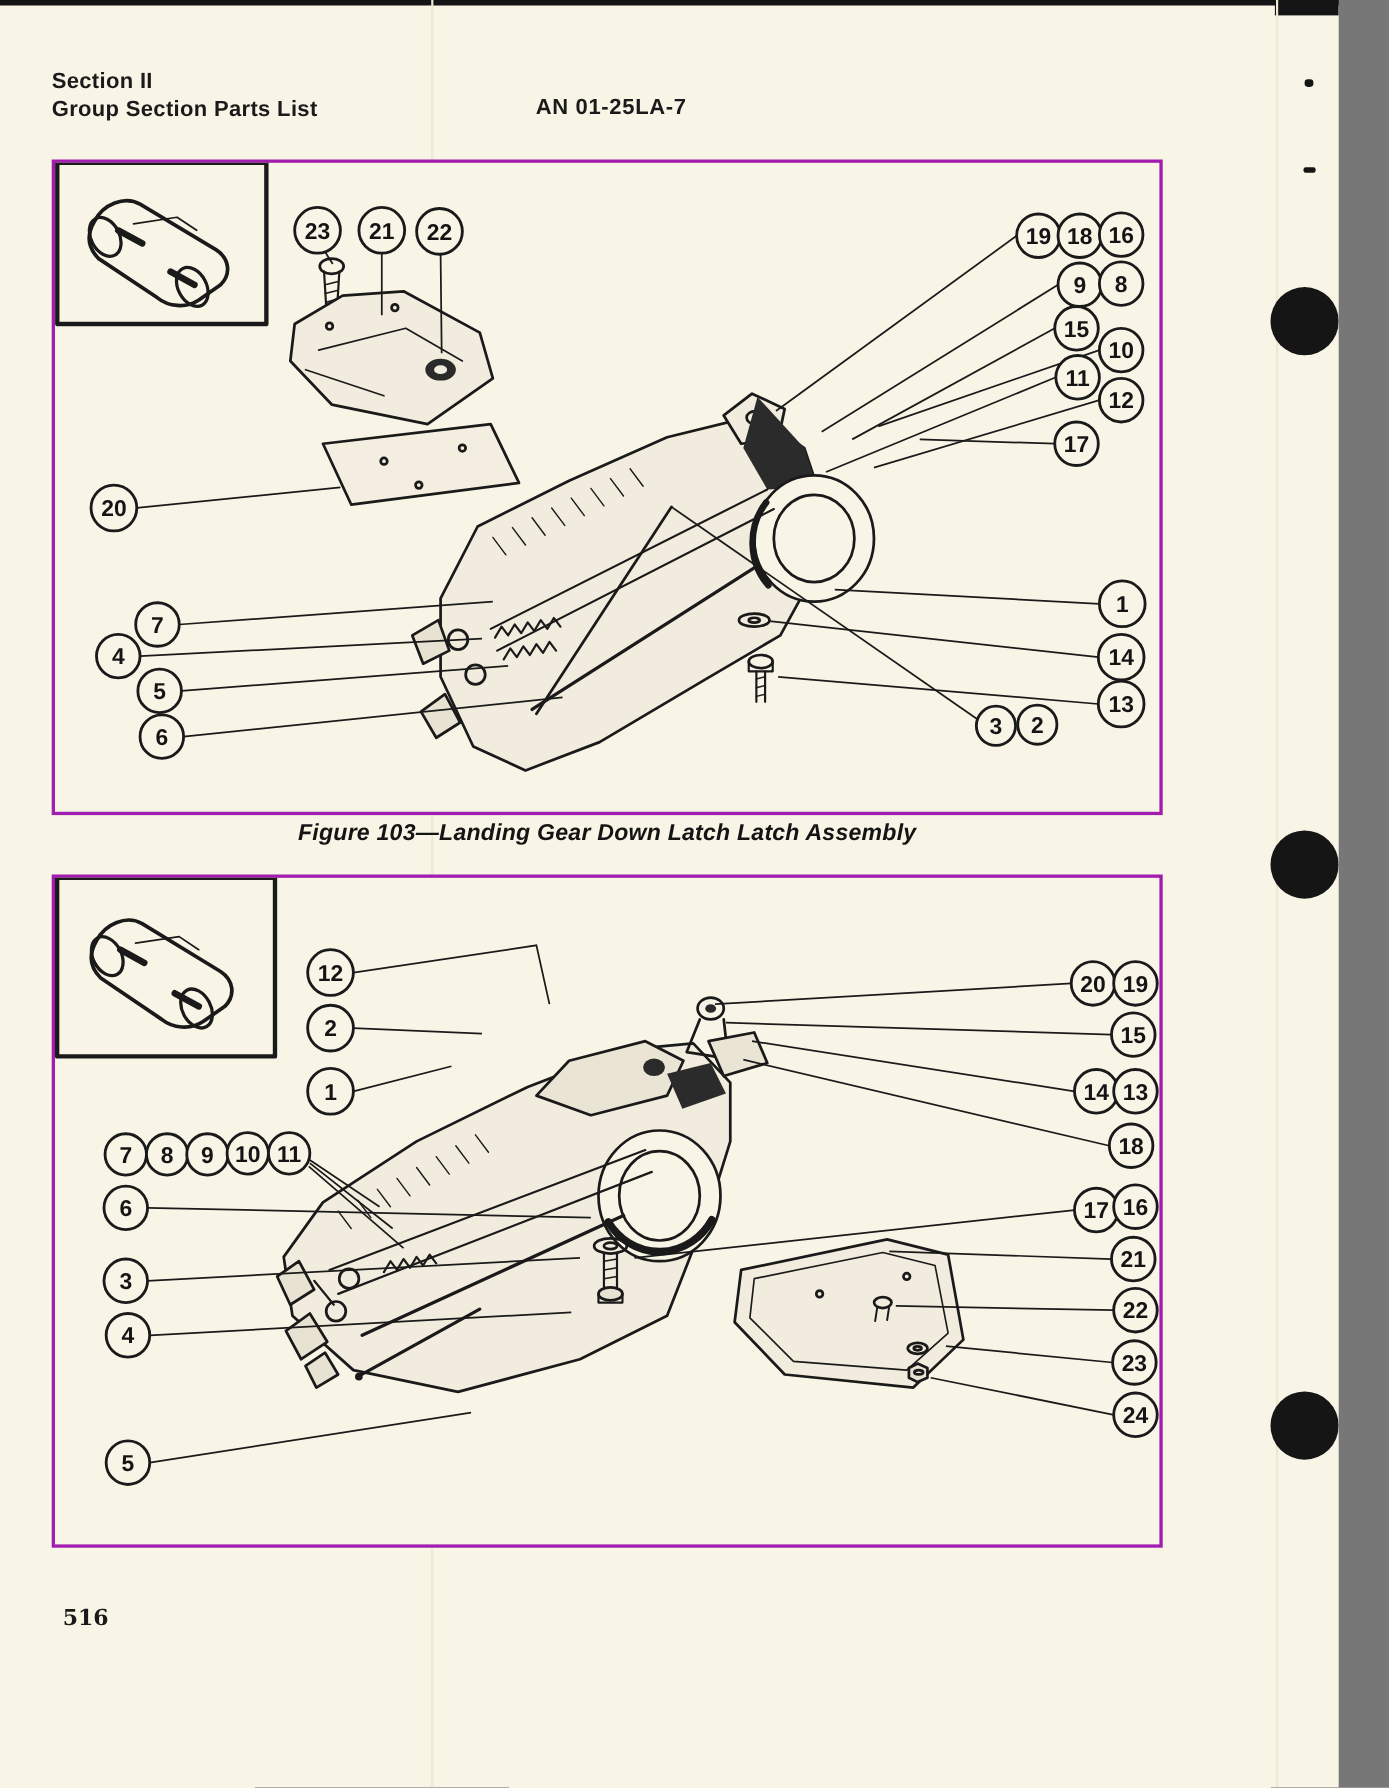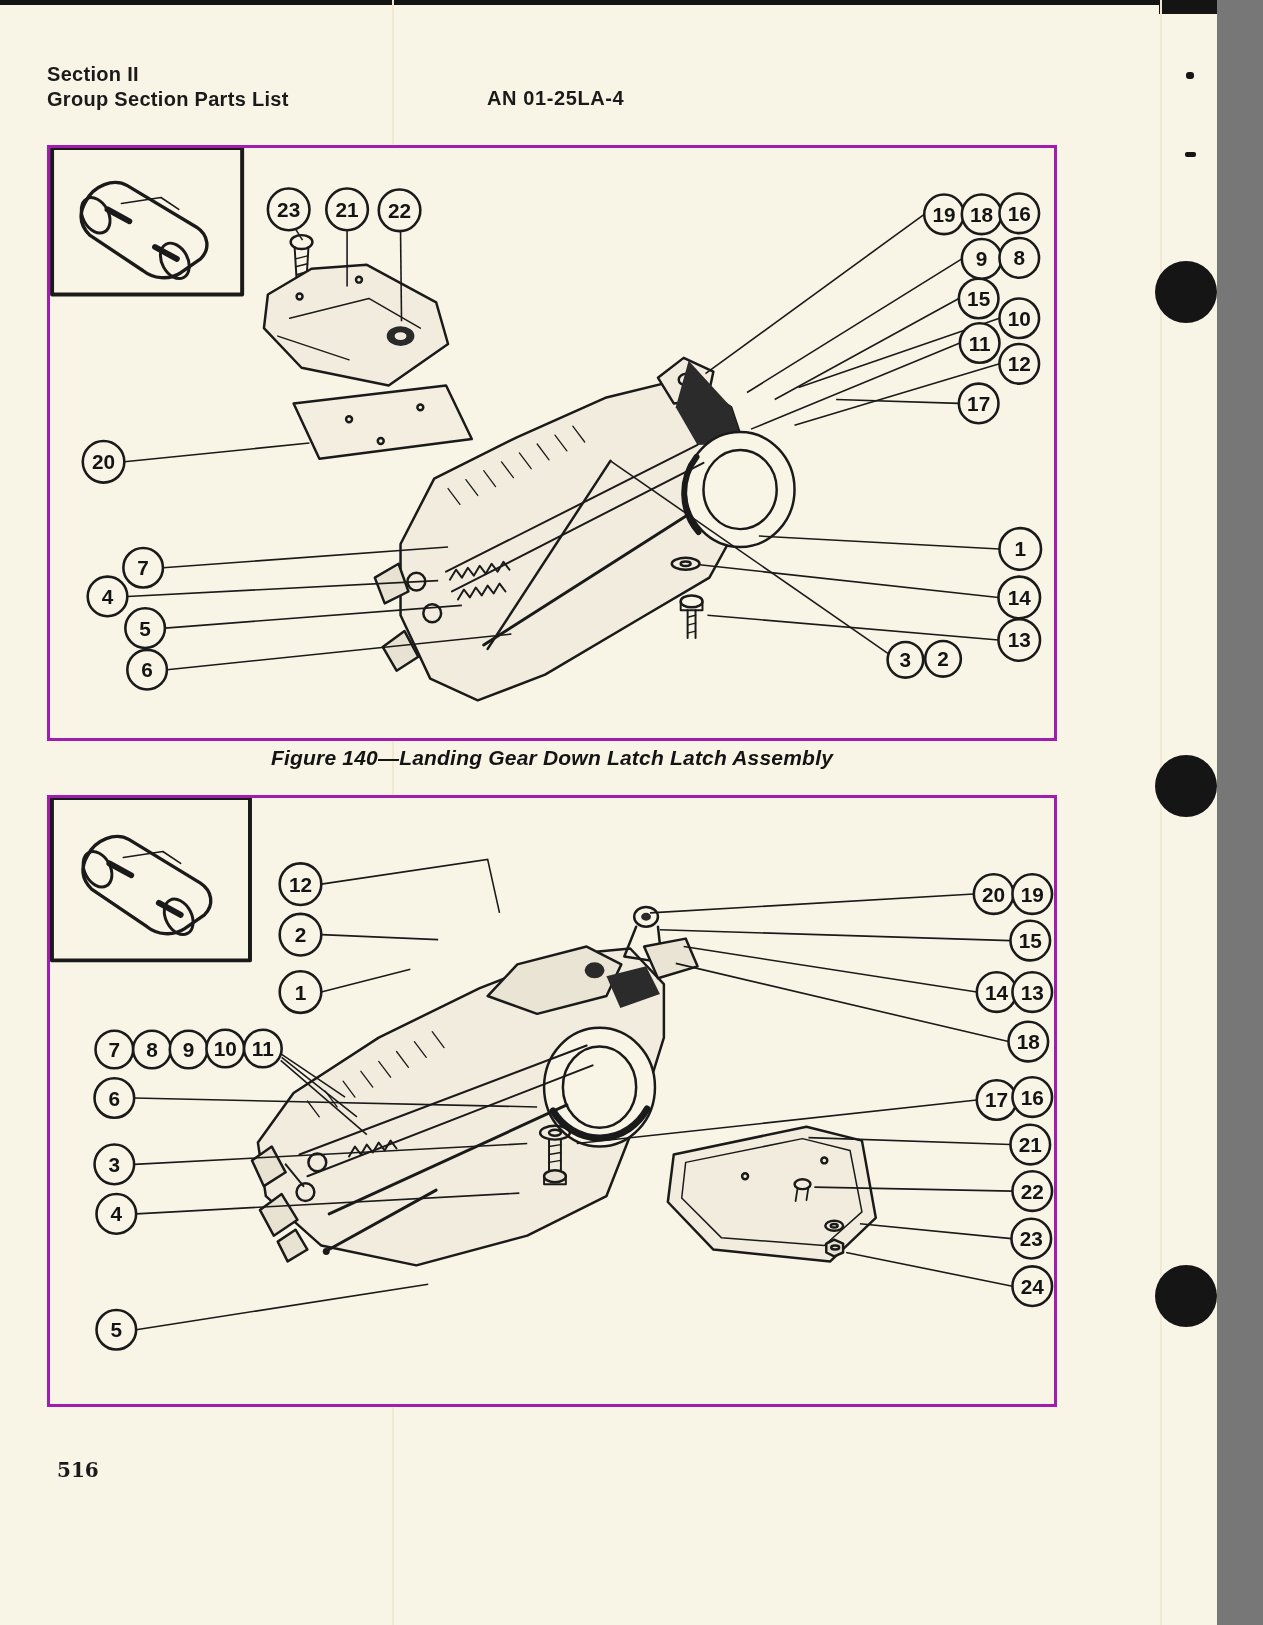--- a/index.html
+++ b/index.html
@@ -44,21 +44,21 @@
   <div class="scan-dot" style="left:1155px;top:261px;width:62px;height:62px;"></div>
   <div class="scan-dot" style="left:1155px;top:755px;width:62px;height:62px;"></div>
   <div class="scan-dot" style="left:1155px;top:1265px;width:62px;height:62px;"></div>
   <div class="scan-speck" style="left:1186px;top:72px;width:8px;height:7px;border-radius:3px;"></div>
   <div class="scan-speck" style="left:1185px;top:152px;width:11px;height:5px;border-radius:2px;"></div>
 
   <div class="hdr-left">
     <div>Section II</div>
     <div>Group Section Parts List</div>
   </div>
-  <div class="hdr-doc">AN 01-25LA-4</div>
+  <div class="hdr-doc">AN 01-25LA-7</div>
 
   <div class="figure-box" id="fig162-box">
     <svg viewBox="0 0 1010 596">
 
       <g class="art">
         <rect x="0" y="0" width="192" height="148" stroke-width="4" fill="#f8f4e6"></rect>
         <path d="M34,54 C42,38 62,30 76,38 L146,80 C158,88 160,102 150,112 L130,126 C118,134 102,132 92,124 L38,88 C28,78 27,66 34,54 Z" fill="#f8f4e6" stroke-width="3.4"></path>
         <ellipse cx="44" cy="68" rx="13" ry="19" transform="rotate(-28 44 68)" stroke-width="3"></ellipse>
         <ellipse cx="124" cy="114" rx="13" ry="19" transform="rotate(-28 124 114)" stroke-width="3"></ellipse>
         <path d="M56,62 L78,74" stroke-width="6"></path>
@@ -196,21 +196,21 @@
           <text x="977" y="454" text-anchor="middle" dy="0.36em" class="callout-num">14</text>
           <circle cx="977" cy="497" r="21" fill="#f8f4e6" stroke="#1a1a1a" stroke-width="2.6"></circle>
           <text x="977" y="497" text-anchor="middle" dy="0.36em" class="callout-num">13</text>
           <circle cx="862" cy="517" r="18" fill="#f8f4e6" stroke="#1a1a1a" stroke-width="2.6"></circle>
           <text x="862" y="517" text-anchor="middle" dy="0.36em" class="callout-num">3</text>
           <circle cx="900" cy="516" r="18" fill="#f8f4e6" stroke="#1a1a1a" stroke-width="2.6"></circle>
           <text x="900" y="516" text-anchor="middle" dy="0.36em" class="callout-num">2</text>
         </g>
     </svg>
   </div>
-  <div class="caption" id="cap162">Figure 140—Landing Gear Down Latch Latch Assembly</div>
+  <div class="caption" id="cap162">Figure 103—Landing Gear Down Latch Latch Assembly</div>
 
   <div class="figure-box" id="fig163-box">
     <svg viewBox="0 0 1010 612">
 
       <g class="art">
         <rect x="0" y="0" width="200" height="164" stroke-width="4" fill="#f8f4e6"></rect>
         <path d="M36,58 C44,42 64,34 78,42 L150,86 C162,94 164,108 154,118 L134,132 C122,140 106,138 96,130 L40,92 C30,82 29,70 36,58 Z" fill="#f8f4e6" stroke-width="3.4"></path>
         <ellipse cx="46" cy="72" rx="13" ry="19" transform="rotate(-28 46 72)" stroke-width="3"></ellipse>
         <ellipse cx="128" cy="120" rx="13" ry="19" transform="rotate(-28 128 120)" stroke-width="3"></ellipse>
         <path d="M58,66 L80,78" stroke-width="6"></path>

